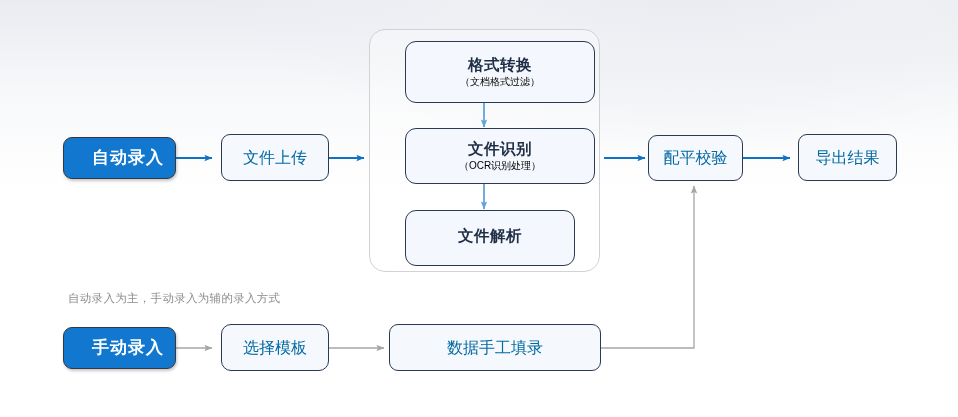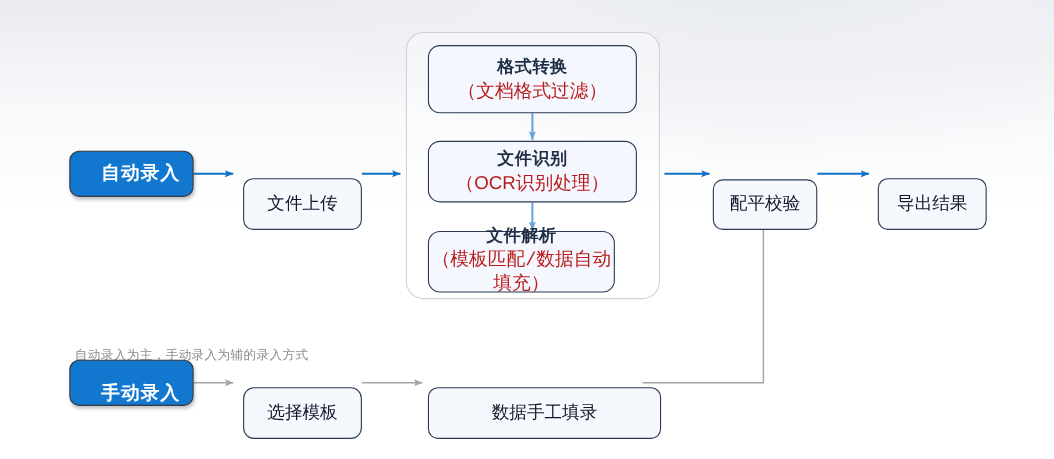--- a/index.html
+++ b/index.html
@@ -47,40 +47,40 @@
     box-shadow: 1px 2px 3px rgba(60,65,75,0.30);
     color: #ffffff;
     font-size: 17px;
     font-weight: bold;
     letter-spacing: 1px;
     padding-left: 17px;
   }
   .node-plain {
     background: #f5f8fd;
     border: 1.6px solid #2b3a52;
-    color: #0f172a;
+    color: #0369a1;
     font-size: 16px;
-    margin-top: 28px;
   }
   .node-step {
     background: #f4f7fd;
     border: 1.6px solid #2b3a52;
     border-radius: 11px;
     color: #243349;
+    margin-left: 16px;
   }
   .step-title {
     font-size: 15.5px;
     font-weight: bold;
     color: #1f2e45;
     letter-spacing: 0.5px;
   }
   .step-sub {
-    font-size: 17px;
+    font-size: 10px;
     font-weight: normal;
-    color: #b91c1c;
+    color: #000000;
     margin-top: 2px;
     letter-spacing: 0px;
   }
 
   #group-box {
     position: absolute;
     left: 369px;
     top: 29px;
     width: 231px;
     height: 243px;
@@ -91,21 +91,20 @@
   }
 
   #annotation {
     position: absolute;
     left: 68px;
     top: 291px;
     font-size: 11.5px;
     color: #8b8b8b;
     white-space: nowrap;
     letter-spacing: 0.3px;
-    margin-top: 24px;
   }
 </style>
 </head>
 <body>
 
 <div id="canvas">
 
   <svg id="edges" viewBox="0 0 958 417">
     <defs>
       <marker id="arrow-blue" markerWidth="9" markerHeight="9" refX="7.6" refY="3.2" orient="auto" markerUnits="userSpaceOnUse">
@@ -164,34 +163,33 @@
     <span class="step-sub">（文档格式过滤）</span>
   </div>
 
   <div class="node node-step" style="left:389px; top:128px; width:190px; height:56px;align-items:center;">
     <span class="step-title">文件识别</span>
     <span class="step-sub">（OCR识别处理）</span>
   </div>
 
   <div class="node node-step" style="left:389px; top:210px; width:170px; height:56px;font-family:Liberation Mono, monospace;">
     <span class="step-title">文件解析</span>
-    <span class="step-sub">（模板匹配/数据自动填充）</span>
   </div>
 
   <div class="node node-plain" style="left:648px; top:135px; width:95px; height:46px;">
     <span>配平校验</span>
   </div>
 
   <div class="node node-plain" style="left:798px; top:134px; width:99px; height:47px;align-items:center;">
     <span>导出结果</span>
   </div>
 
   <div id="annotation">自动录入为主，手动录入为辅的录入方式</div>
 
-  <div class="node node-primary" style="left:63px; top:327px; width:113px; height:42px;justify-content:flex-end;">
+  <div class="node node-primary" style="left:63px; top:327px; width:113px; height:42px;">
     <span>手动录入</span>
   </div>
 
   <div class="node node-plain" style="left:221px; top:324px; width:108px; height:47px;border-radius:10px;">
     <span>选择模板</span>
   </div>
 
   <div class="node node-plain" style="left:389px; top:324px; width:212px; height:47px;">
     <span>数据手工填录</span>
   </div>

